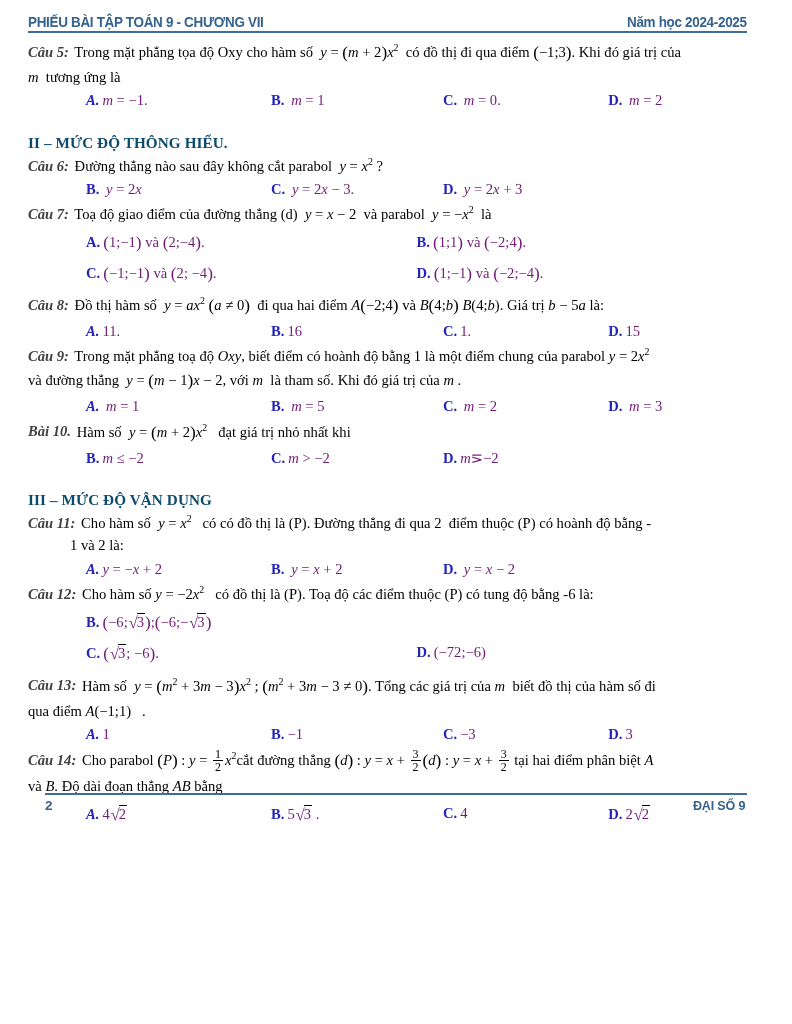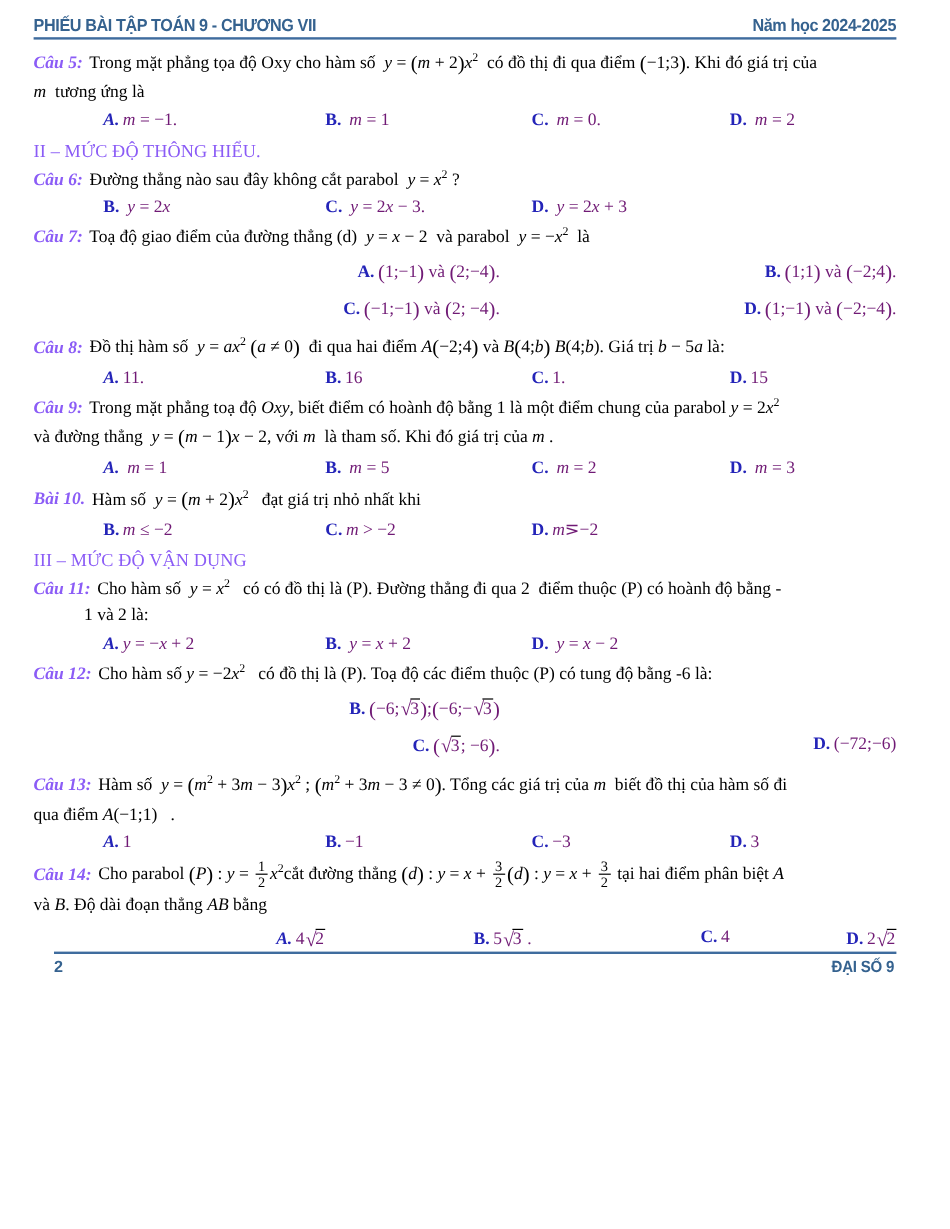--- a/index.html
+++ b/index.html
@@ -53,53 +53,53 @@
   }
   .qline {
     font-size: 14.6px;
     line-height: 1.52;
     text-align: left;
     margin: 0;
     padding: 0;
     white-space: normal;
   }
   .qlabel {
-    color: #8b5cf6;
+    color: #404040;
     font-weight: bold;
     font-style: italic;
     margin-right: 2px;
   }
   .cont-line { padding-left: 0px; }
   .cont-line-indent { padding-left: 42px; }
 
   .section-head {
     font-family: "Liberation Serif", "DejaVu Serif", serif;
-    font-weight: normal;
+    font-weight: bold;
     font-size: 15.2px;
-    color: #8b5cf6;
-    margin: 6px 0 3px 0;
+    color: #0c4a6e;
+    margin: 22px 0 3px 0;
     letter-spacing: 0.1px;
   }
 
   
   .answers {
     display: flex;
     width: 100%;
     padding-left: 58px;
     box-sizing: border-box;
     margin: 2px 0 3px 0;
     font-size: 14.6px;
     line-height: 1.45;
   }
   .answers.two-col .ans { width: 50%; }
   .answers.four-col .ans:nth-child(1) { width: 28%; }
   .answers.four-col .ans:nth-child(2) { width: 26%; }
   .answers.four-col .ans:nth-child(3) { width: 25%; }
   .answers.four-col .ans:nth-child(4) { width: 21%; }
-  .answers.tall { margin: 6px 0 6px 0; text-align: right; }
+  .answers.tall { margin: 6px 0 6px 0; }
   .ans {
     white-space: nowrap;
   }
   .ans .ltr {
     color: #2424b8;
     font-weight: bold;
     margin-right: 3px;
   }
   .ans .ltr.ital { font-style: italic; }
   .ans .body { color: #701a75; }

